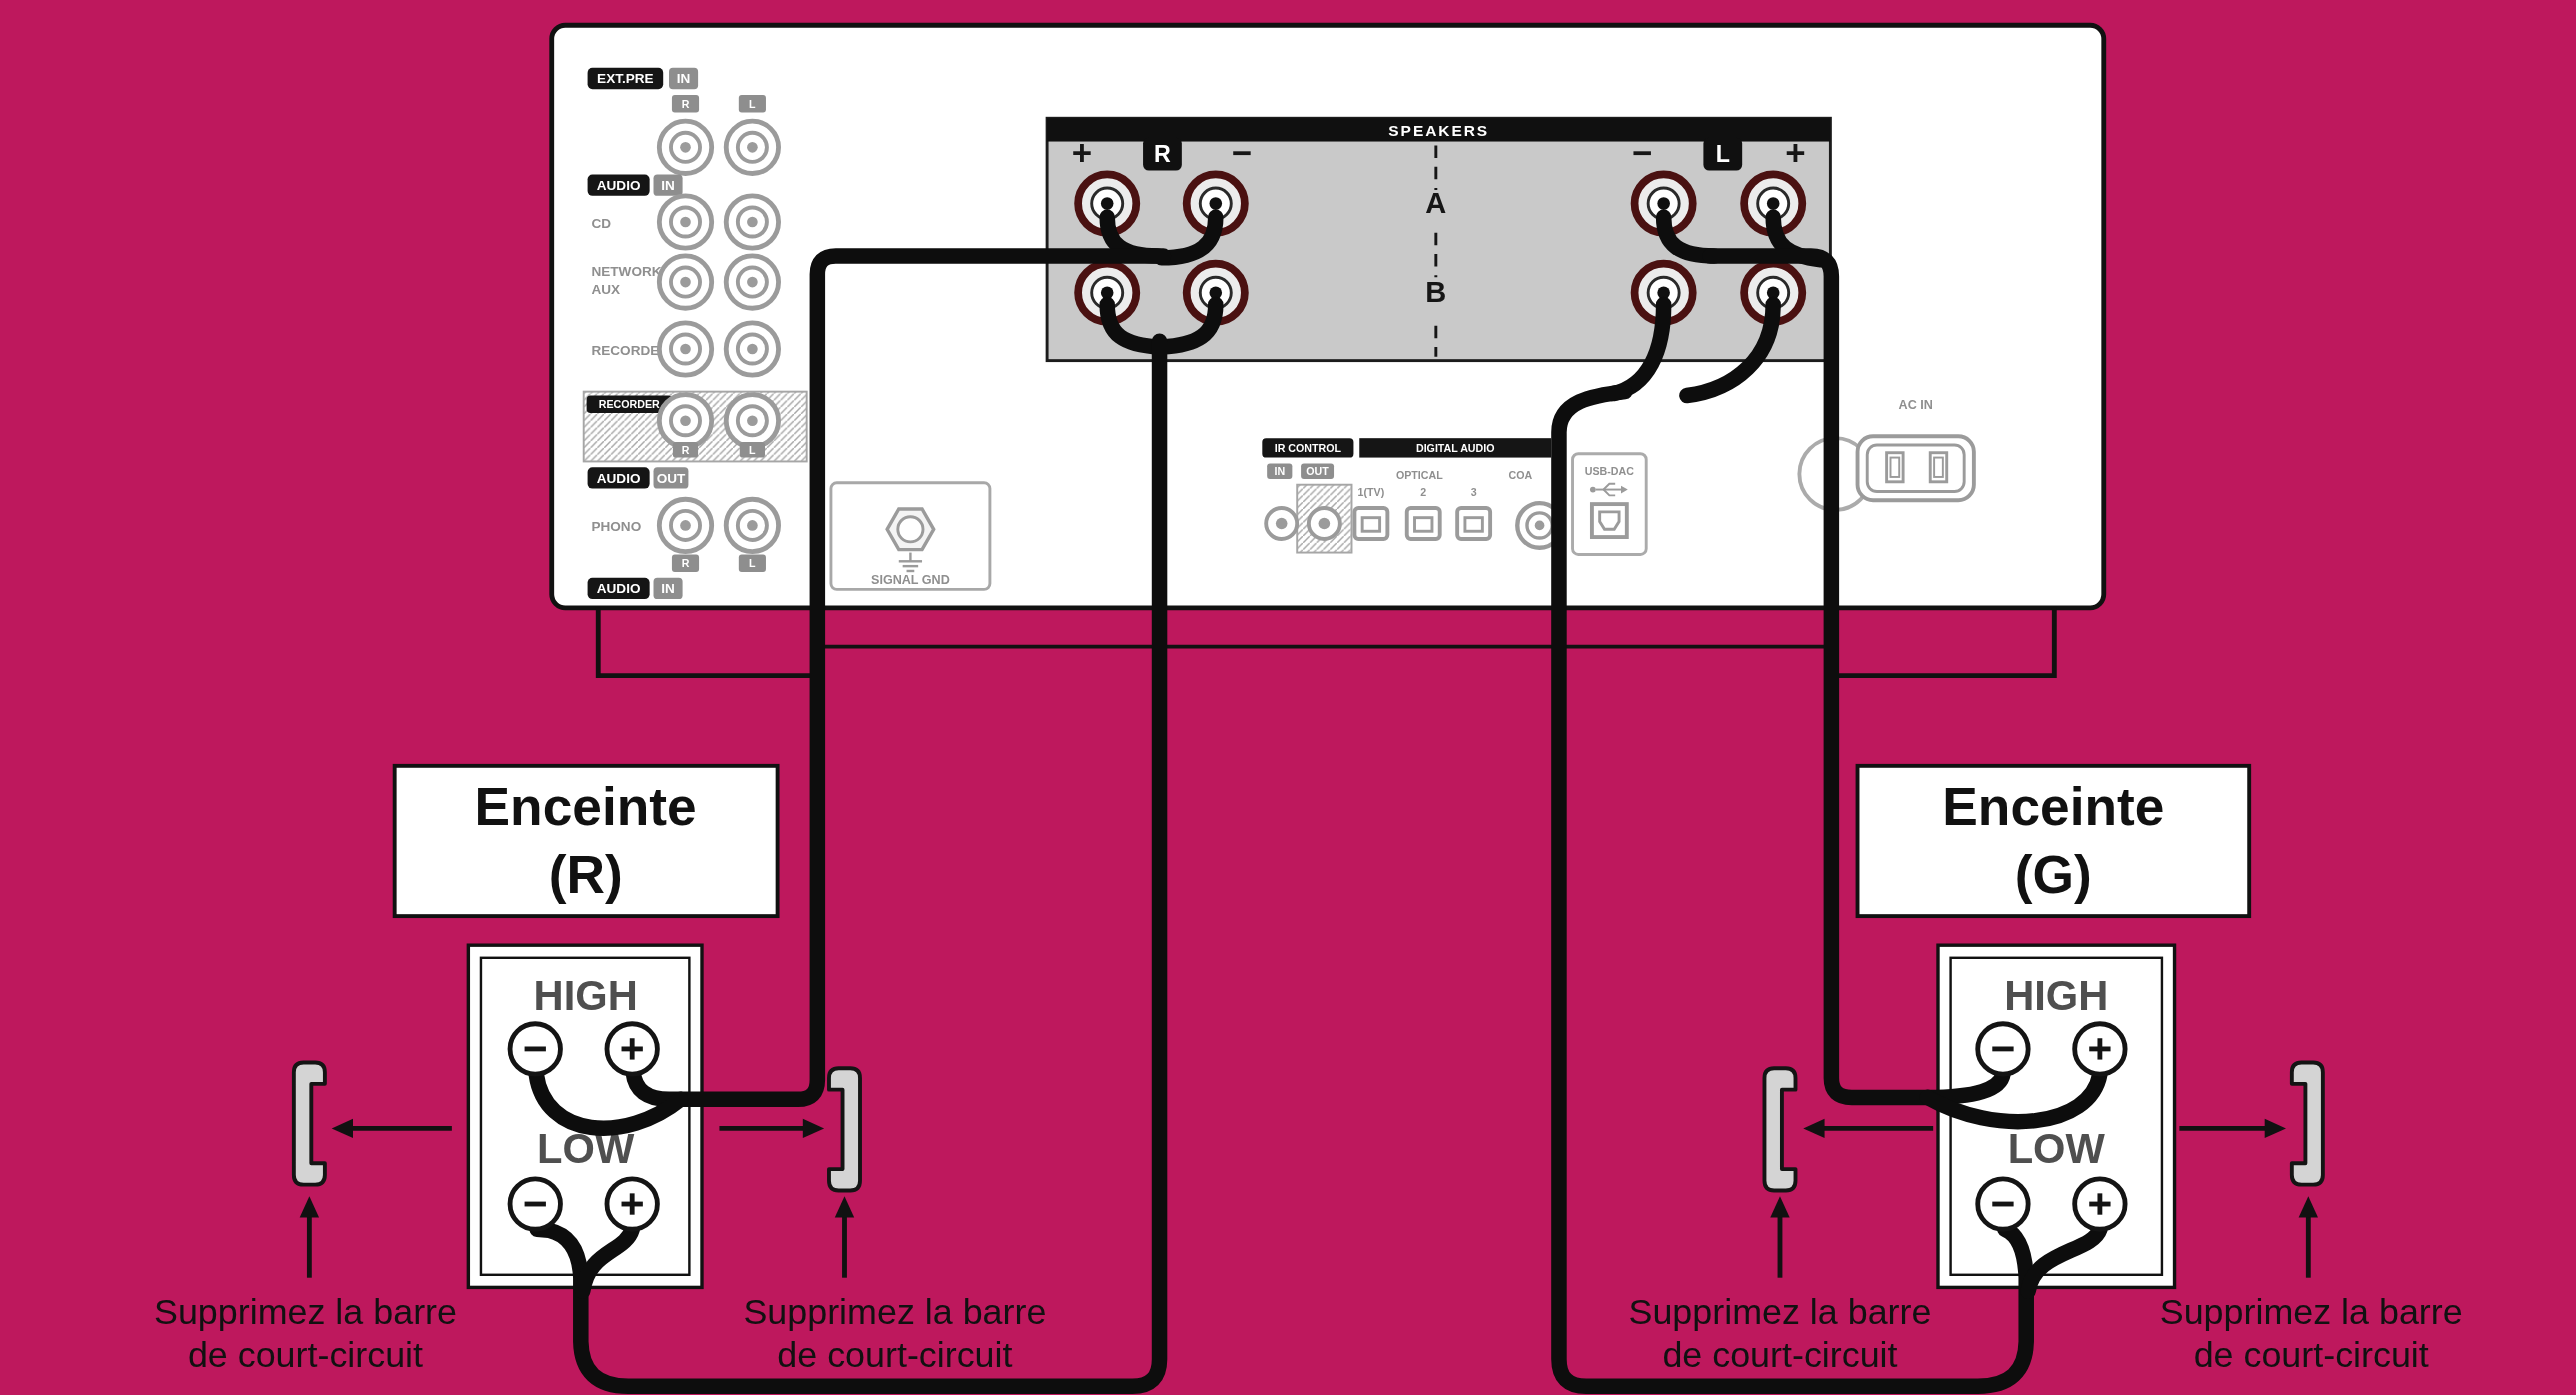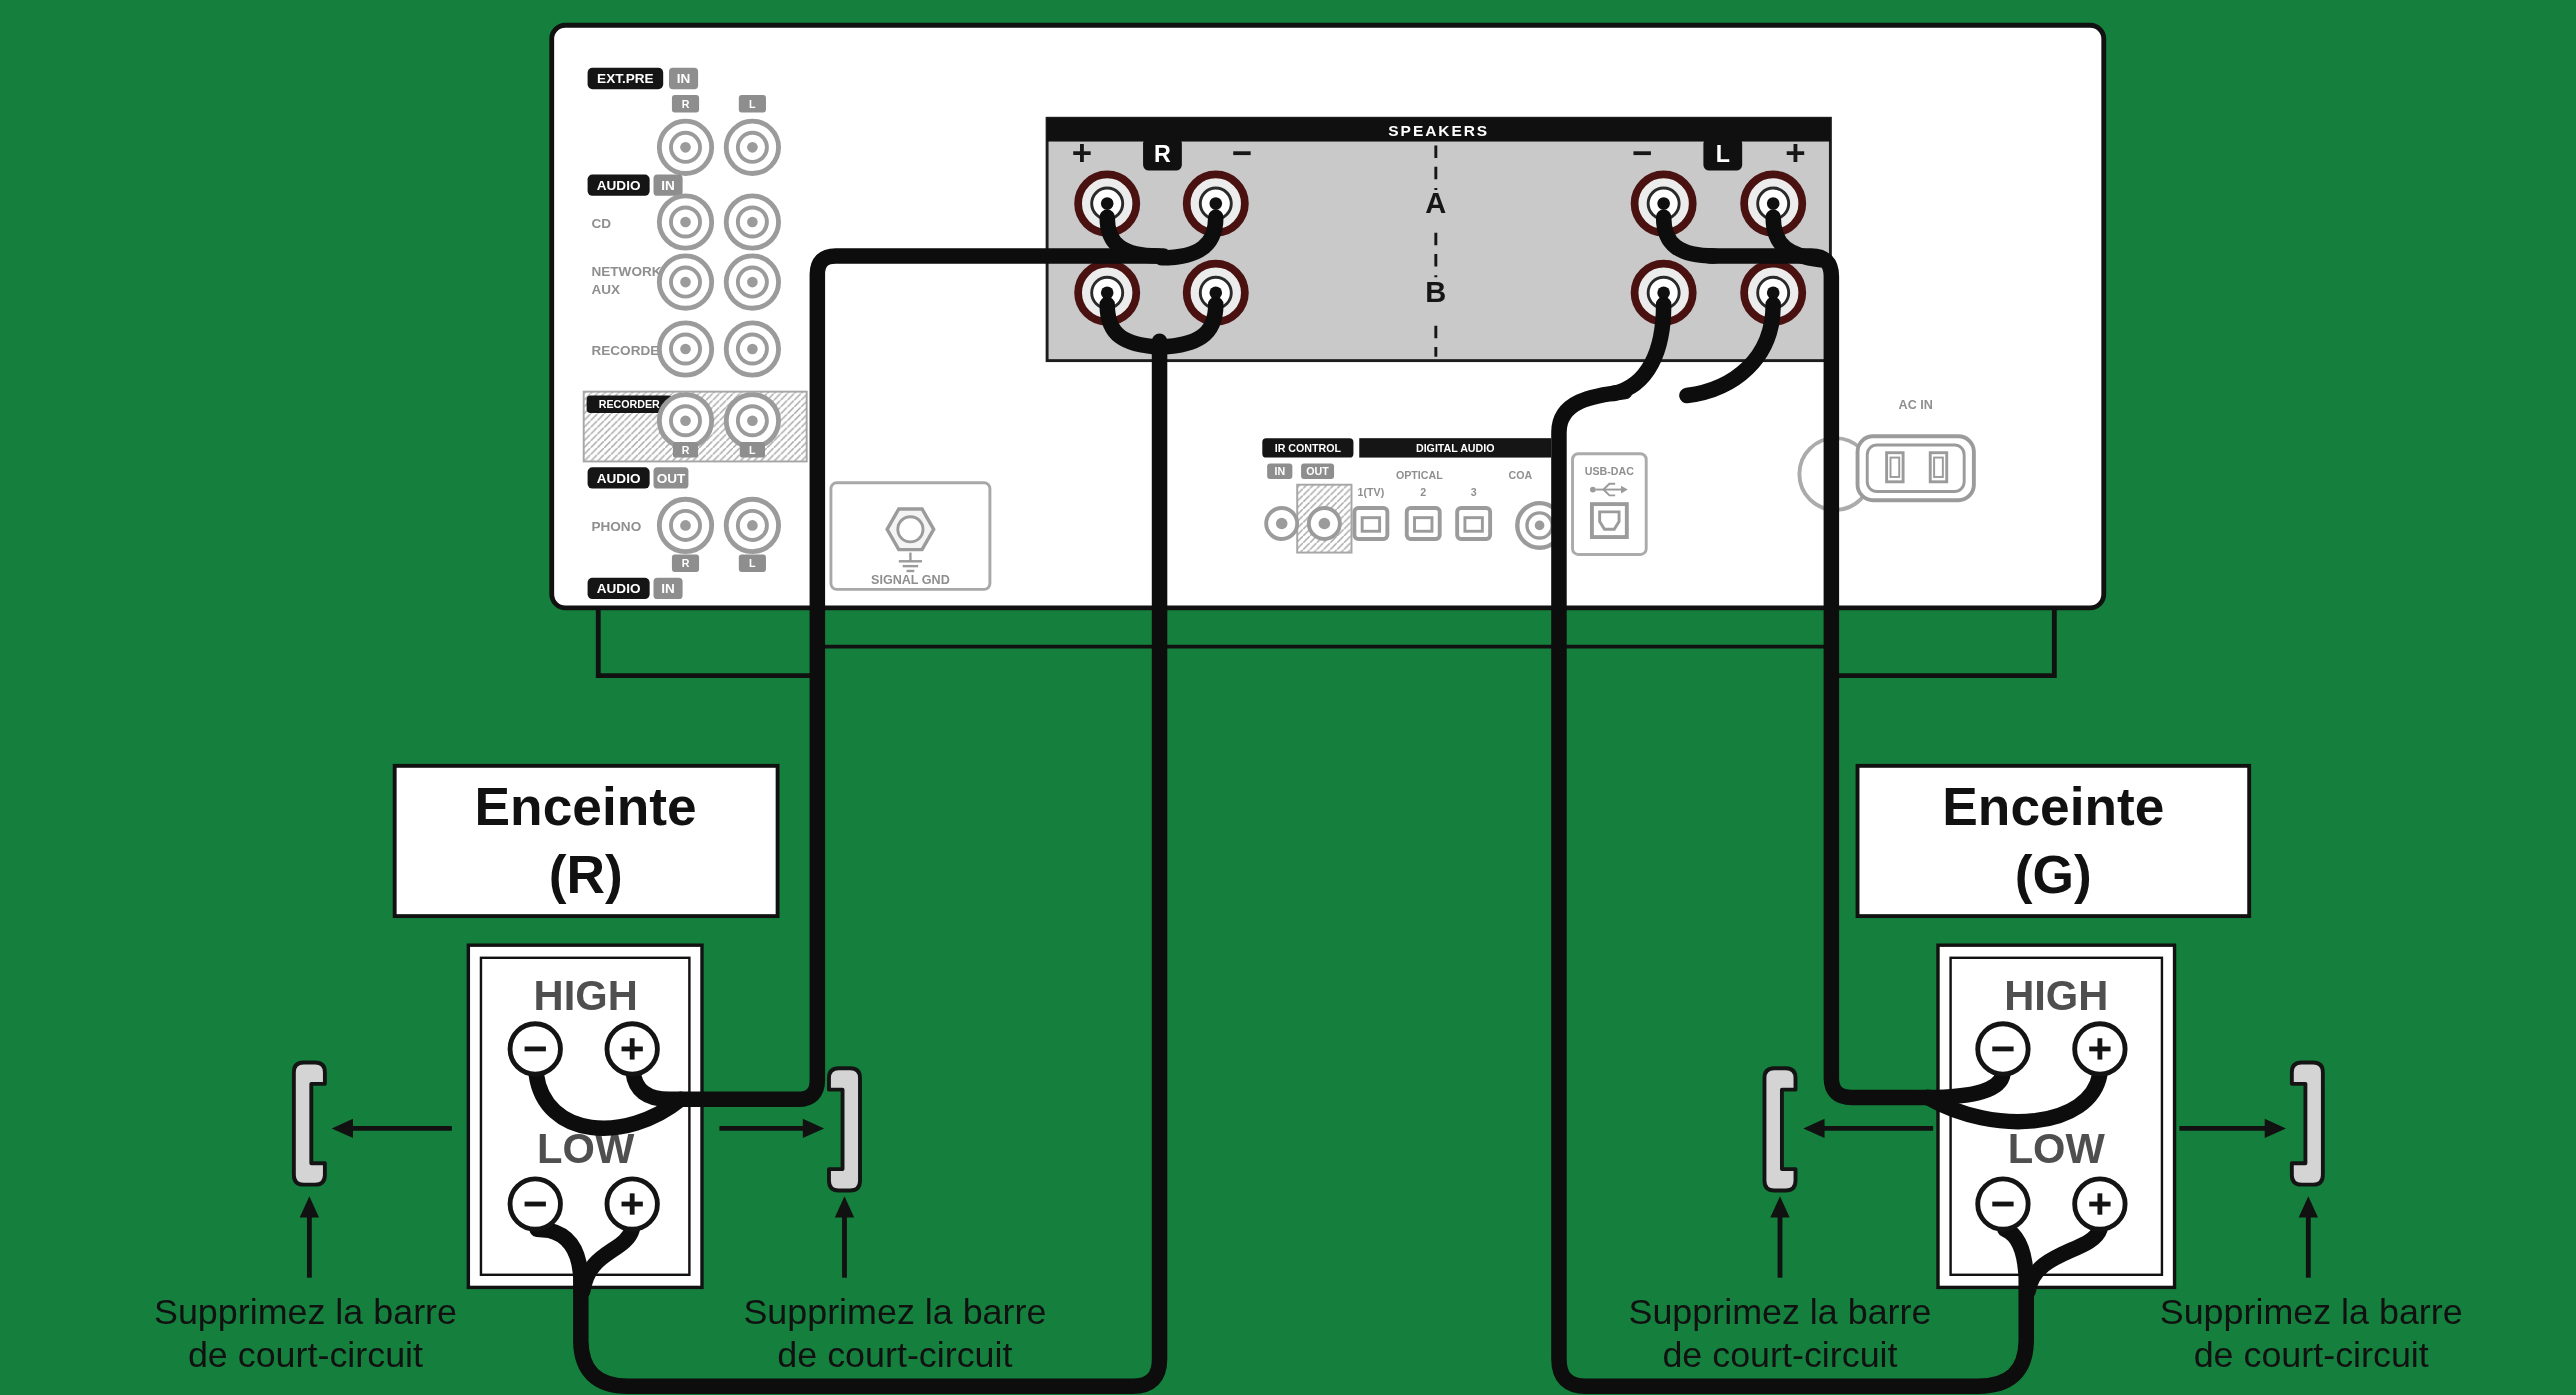--- a/index.html
+++ b/index.html
@@ -1,16 +1,16 @@
 <!DOCTYPE html>
 <html><head>
 <meta charset="utf-8">
 <style>
   html,body{margin:0;padding:0;background:#ffffff;}
-  .stage{width:2576px;height:1395px;position:relative;background:#15803d;}
+  .stage{width:2576px;height:1395px;position:relative;background:#be185d;}
   svg{display:block;}
   svg text{font-family:"Liberation Sans","DejaVu Sans",sans-serif;}
   .tp   {fill:#ffffff;font-size:14px;font-weight:bold;text-anchor:middle;}
   .tp11 {fill:#ffffff;font-size:11px;font-weight:bold;text-anchor:middle;}
   .tg   {fill:#8f8f8f;font-size:14px;font-weight:bold;text-anchor:start;}
   .tgc  {fill:#8f8f8f;font-size:13px;font-weight:bold;text-anchor:middle;}
   .tgs  {fill:#8f8f8f;font-size:11px;font-weight:bold;text-anchor:middle;}
   .sign {fill:#161616;font-size:36px;font-weight:bold;text-anchor:middle;}
   .chpill{fill:#ffffff;font-size:24px;font-weight:bold;text-anchor:middle;}
   .ab   {fill:#161616;font-size:30px;font-weight:bold;text-anchor:middle;}

